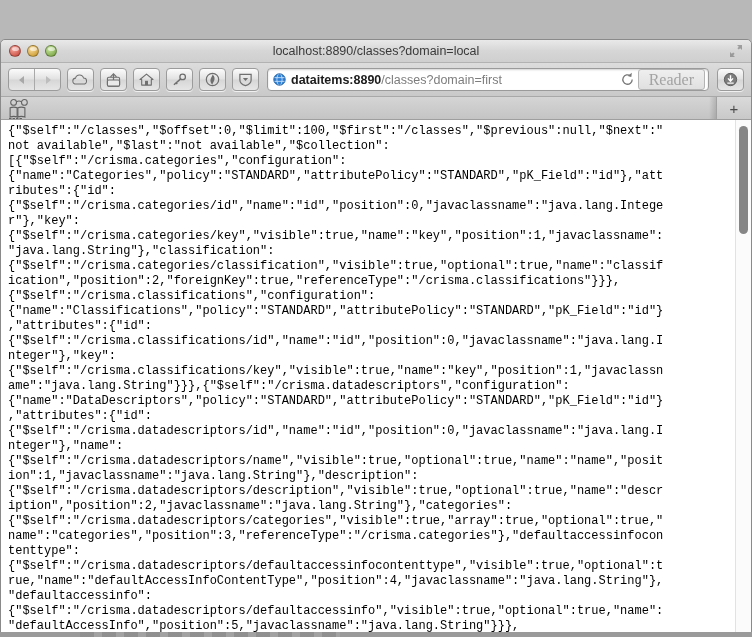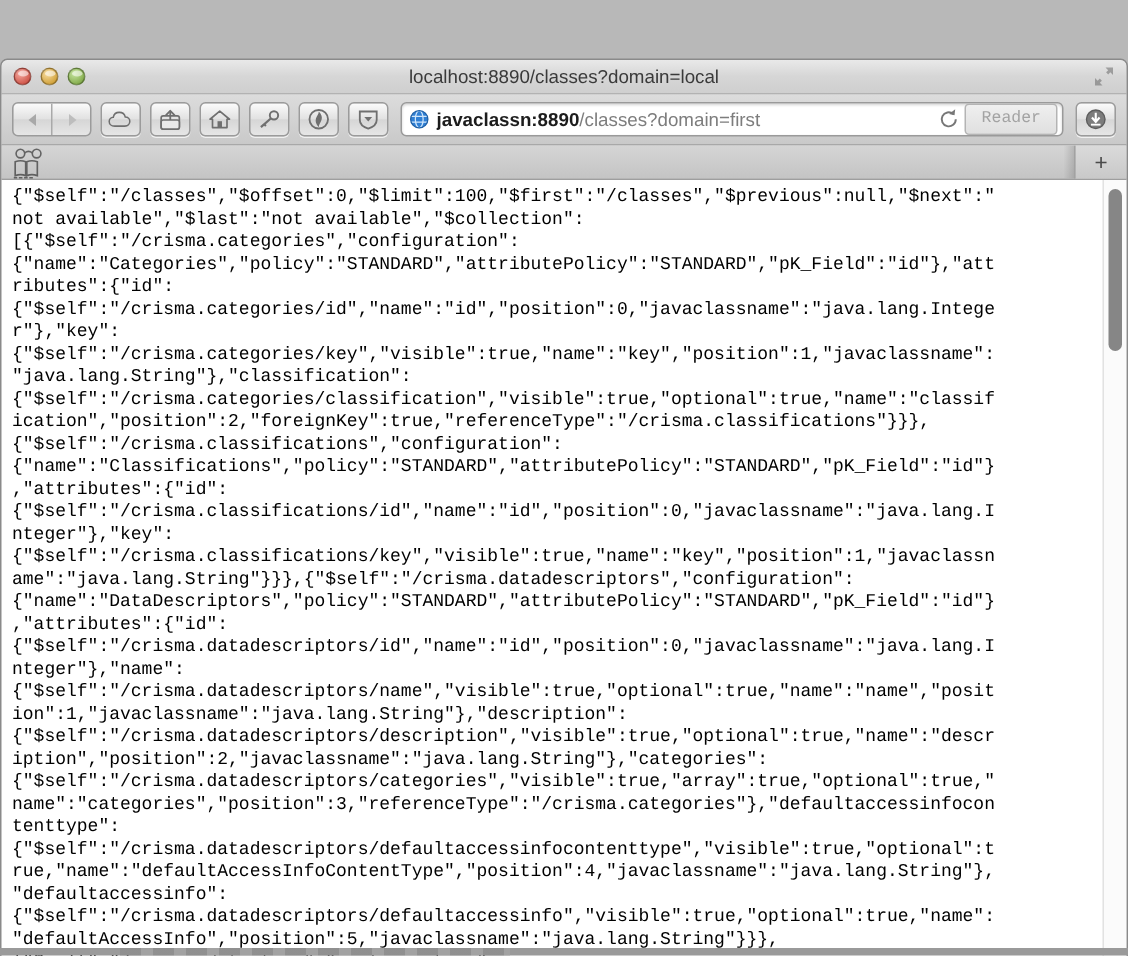--- a/index.html
+++ b/index.html
@@ -115,23 +115,23 @@
     white-space: nowrap;
     overflow: hidden;
     font-family: "Liberation Sans", sans-serif;
   }
   #url-text b { color: #1c1c1c; font-weight: 700; }
   #reload-icon { width:15px;height:15px;flex:0 0 15px;margin:0 3px; opacity:.75; }
   #reader-btn {
     height: 19px; padding: 0 10px;
     border: 1px solid #b4b4b4; border-radius: 3px;
     background: linear-gradient(to bottom, #efefef, #e0e0e0);
-    color: #a3a3a3; font-size: 11px; line-height: 19px;
+    color: #a3a3a3; font-size: 16px; line-height: 19px;
     margin-right: 1px;
-    font-family: Liberation Mono, monospace;
+    font-family: Liberation Serif, serif;
   }
 
   
   #bookmarksbar {
     height: 23px;
     background: linear-gradient(to bottom, #d5d5d5 0%, #c4c4c4 100%);
     border-bottom: 1px solid #9e9e9e;
     display: flex; align-items: flex-start;
     padding-left: 8px;
     box-sizing: border-box;
@@ -284,21 +284,21 @@
     </div>
 
     <div id="urlfield">
       <svg id="globe-icon" viewBox="0 0 14 14">
         <circle cx="7" cy="7" r="6.2" fill="#2f7fd4"></circle>
         <ellipse cx="7" cy="7" rx="2.8" ry="6.2" fill="none" stroke="#cfe6fb" stroke-width="0.9"></ellipse>
         <path d="M1 5 H13 M1 9 H13" stroke="#cfe6fb" stroke-width="0.9"></path>
         <circle cx="7" cy="7" r="6.2" fill="none" stroke="#1e5fa5" stroke-width="0.9"></circle>
       </svg>
       <div id="url-text">
-        <b>javaclassn:8890</b><span>/classes?domain=first</span>
+        <b>dataitems:8890</b><span>/classes?domain=first</span>
       </div>
       <svg id="reload-icon" viewBox="0 0 16 16">
         <path d="M13 8 A5 5 0 1 1 11.2 4.2" fill="none" stroke="#4a4a4a" stroke-width="1.4"></path>
         <path d="M12.6 0.8 L12.1 5.2 L8.2 4.3 Z" fill="#4a4a4a"></path>
       </svg>
       <div id="reader-btn">Reader</div>
     </div>
 
     <div class="tbtn">
       <svg viewBox="0 0 16 16" width="15" height="15">

